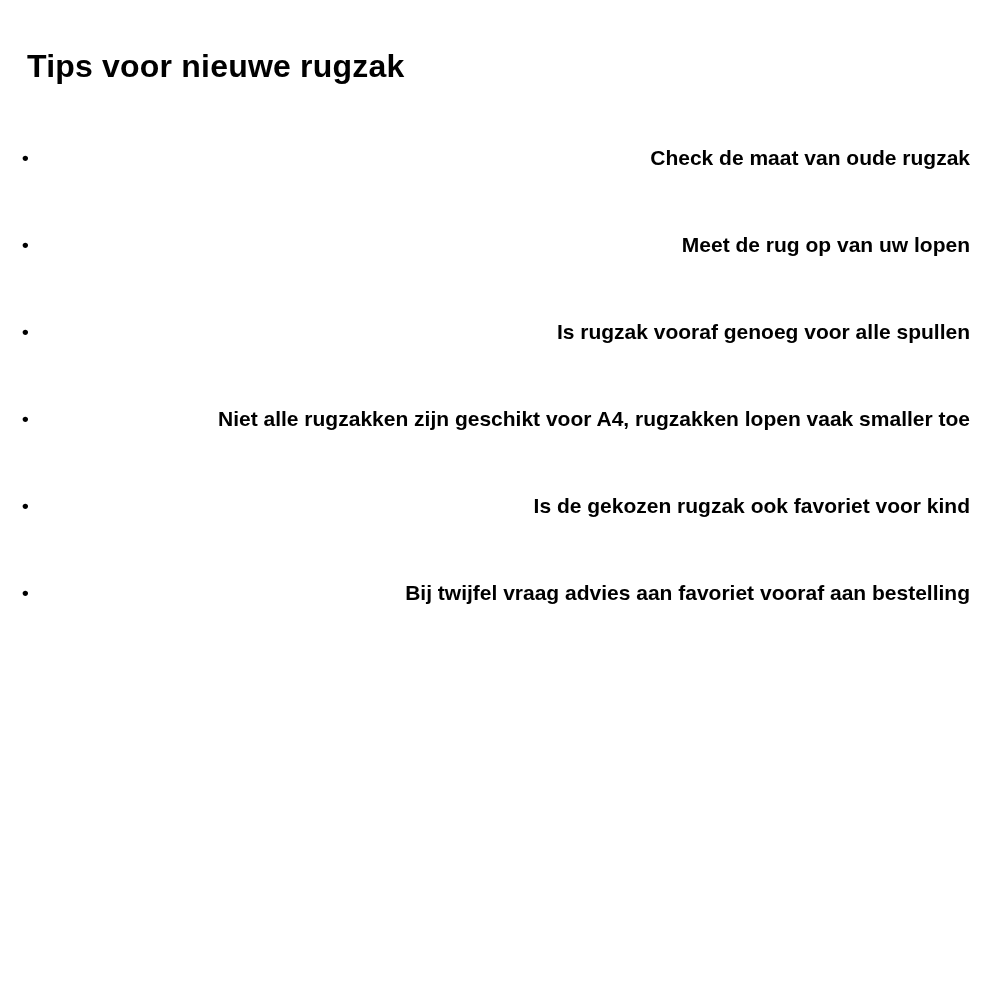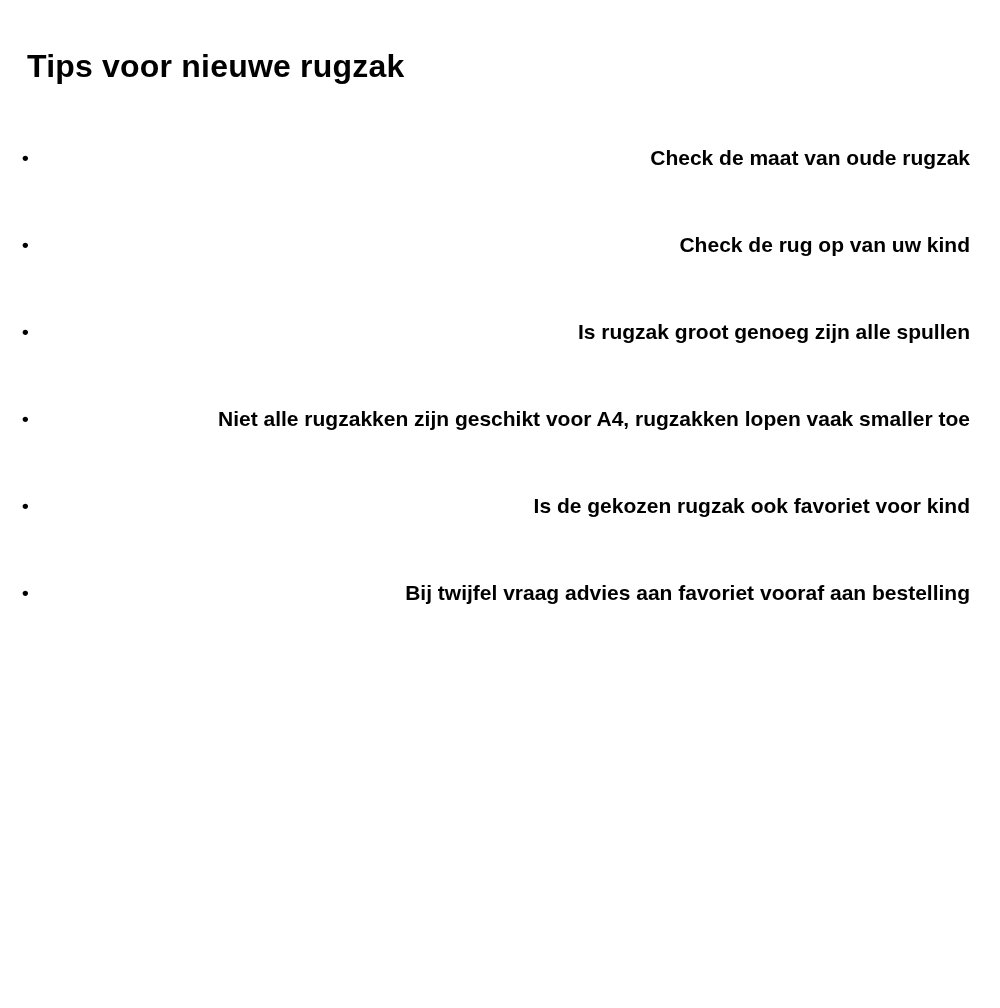--- a/index.html
+++ b/index.html
@@ -60,26 +60,26 @@
 
   <ul class="tips-list">
 
     <li>
       <span class="bullet-glyph">•</span>
       <span class="bullet-text">Check de maat van oude rugzak</span>
     </li>
 
     <li>
       <span class="bullet-glyph">•</span>
-      <span class="bullet-text">Check de rug op van uw kind</span>
+      <span class="bullet-text">Meet de rug op van uw lopen</span>
     </li>
 
     <li>
       <span class="bullet-glyph">•</span>
-      <span class="bullet-text">Is rugzak groot genoeg zijn alle spullen</span>
+      <span class="bullet-text">Is rugzak vooraf genoeg voor alle spullen</span>
     </li>
 
     <li>
       <span class="bullet-glyph">•</span>
       <span class="bullet-text">Niet alle rugzakken zijn geschikt voor A4, rugzakken lopen vaak smaller toe</span>
     </li>
 
     <li>
       <span class="bullet-glyph">•</span>
       <span class="bullet-text">Is de gekozen rugzak ook favoriet voor kind</span>

